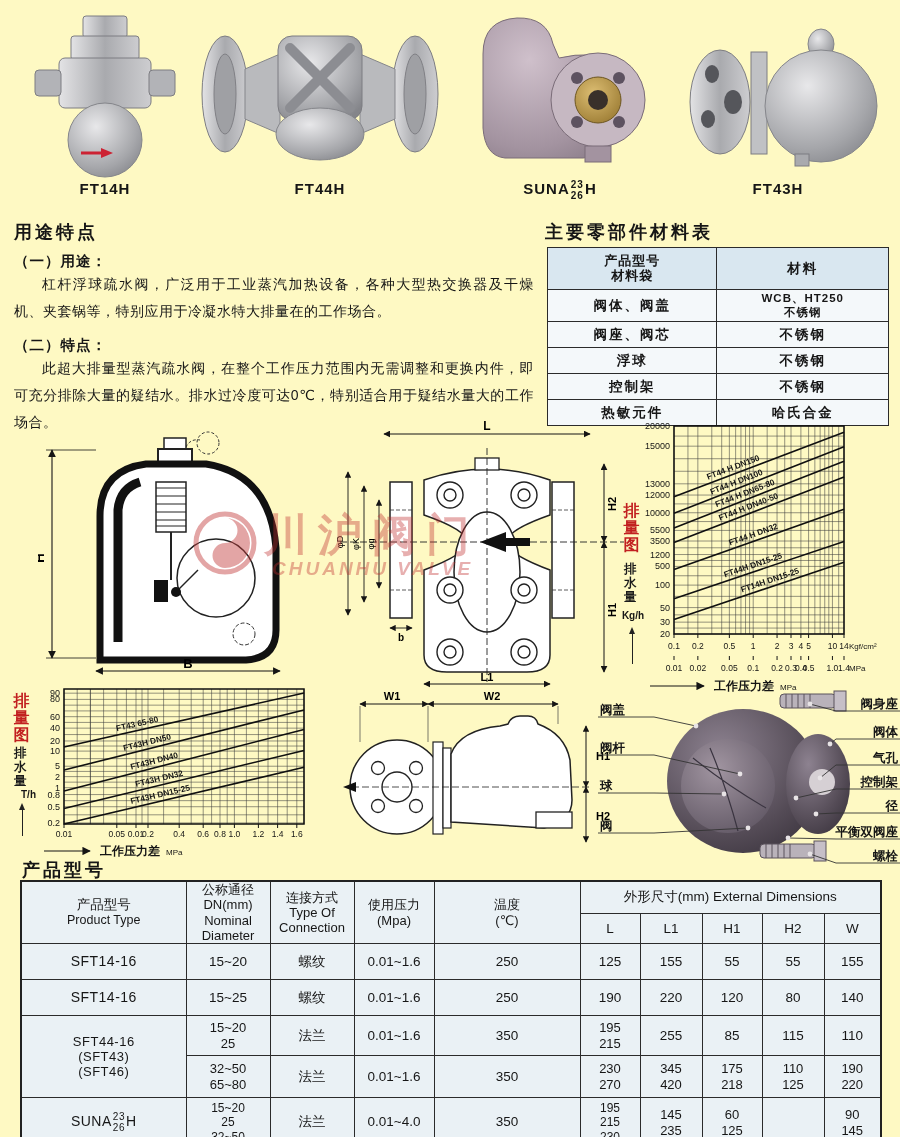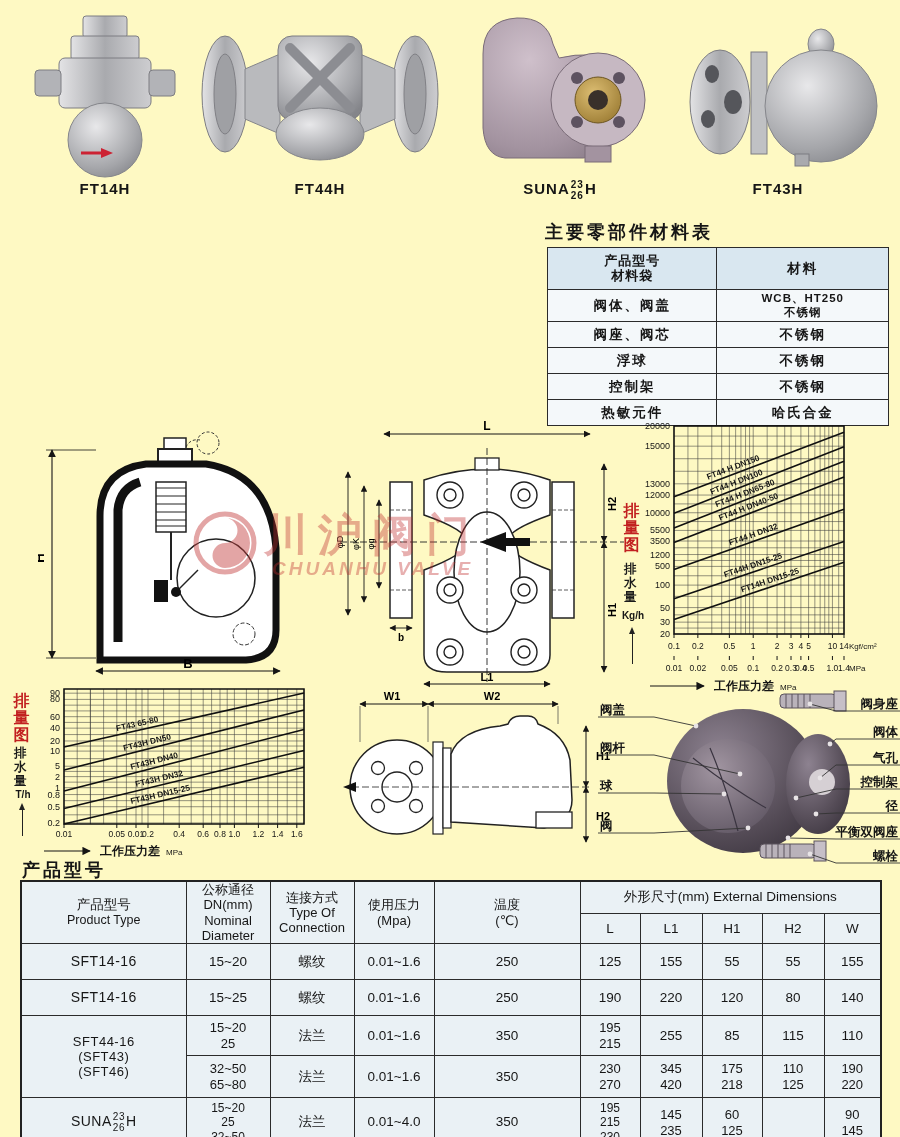--- a/index.html
+++ b/index.html
@@ -115,20 +115,27 @@
   <div class="abs cap" style="left:20px;top:180px;width:170px">FT14H</div>
   <div class="abs cap" style="left:195px;top:180px;width:250px">FT44H</div>
   <div class="abs cap" style="left:460px;top:180px;width:200px">
     <span>SUNA</span><span class="stk" style="font-weight:bold">
         <span>23</span>
         <span>26</span>
       </span><span>H</span>
   </div>
   <div class="abs cap" style="left:668px;top:180px;width:220px">FT43H</div>
 
+  <div class="abs" style="left:14px;top:220px;width:520px">
+    <div class="h1">用途特点</div>
+    <div class="sub" style="margin-top:8px">（一）用途：</div>
+    <div class="bodytxt">杠杆浮球疏水阀，广泛用于工业蒸汽加热设备，各种大型热交换器及干燥机、夹套锅等，特别应用于冷凝水特大排量在的工作场合。</div>
+    <div class="sub" style="margin-top:10px">（二）特点：</div>
+    <div class="bodytxt">此超大排量型蒸汽疏水阀，在整个工作压力范围内无需调整和更换内件，即可充分排除大量的疑结水。排水过冷度可达0℃，特别适合用于疑结水量大的工作场合。</div>
+  </div>
 
   <div class="abs h1" style="left:545px;top:220px">主要零部件材料表</div>
   <table class="mtab abs" style="left:547px;top:247px;width:342px">
     <colgroup>
         <col style="width:170px">
         <col style="width:172px">
       </colgroup>
     <tbody>
         <tr style="height:42px">
       <td class="hd">
@@ -374,21 +381,21 @@
         <text x="205" y="251" font-size="8" text-anchor="start" fill="#151515">MPa</text>
         <line x1="6" y1="266" x2="60" y2="266" stroke="#151515" stroke-width="1.2" marker-end="url(#m1)"></line>
         <text x="70" y="270" font-size="12" text-anchor="start" fill="#151515" font-weight="bold">工作压力差</text>
         <text x="136" y="270" font-size="8" text-anchor="start" fill="#151515">MPa</text>
       </svg>
   </div>
 
   <div class="abs" style="left:10px;top:684px;width:322px;height:178px">
     <div class="abs vred" style="left:2px;top:8px">排量图</div>
     <div class="abs vblk" style="left:4px;top:62px">排水量</div>
-    <div class="abs unit" style="left:0;top:105px;width:26px;text-align:center">T/h</div>
+    <div class="abs unit" style="left:0;top:105px;width:26px;text-align:right">T/h</div>
     <div class="yarrow" style="left:12px;top:122px;height:30px"></div>
     <svg id="c2svg" class="abs" style="left:28px;top:0" width="294" height="176">
         <defs>
           <marker id="m2" viewBox="0 0 10 10" refX="9" refY="5" markerWidth="7" markerHeight="7" orient="auto-start-reverse">
             <path d="M0 0L10 5L0 10z" fill="#151515"></path>
           </marker>
         </defs>
         <line x1="26" y1="9.184999999999999" x2="266" y2="9.184999999999999" stroke="#3d3d3d" stroke-width="0.55"></line>
         <line x1="26" y1="15.395" x2="266" y2="15.395" stroke="#3d3d3d" stroke-width="0.55"></line>
         <line x1="26" y1="21.155" x2="266" y2="21.155" stroke="#3d3d3d" stroke-width="0.55"></line>

